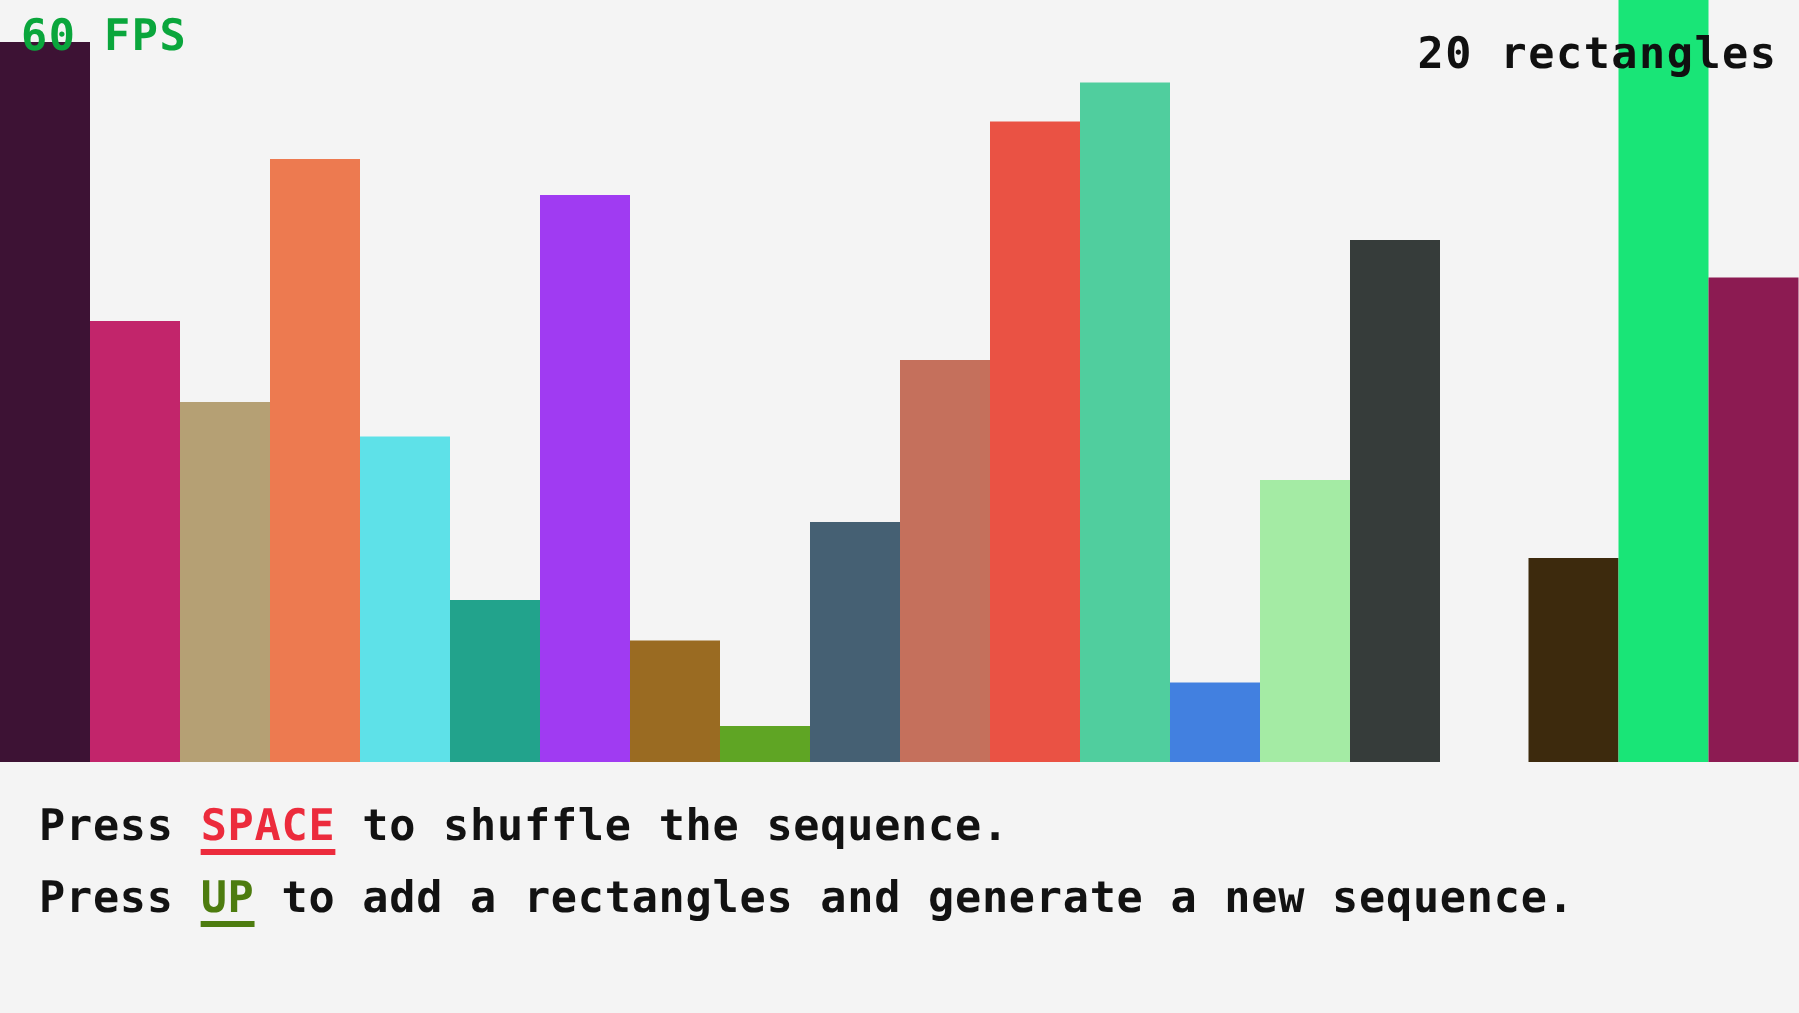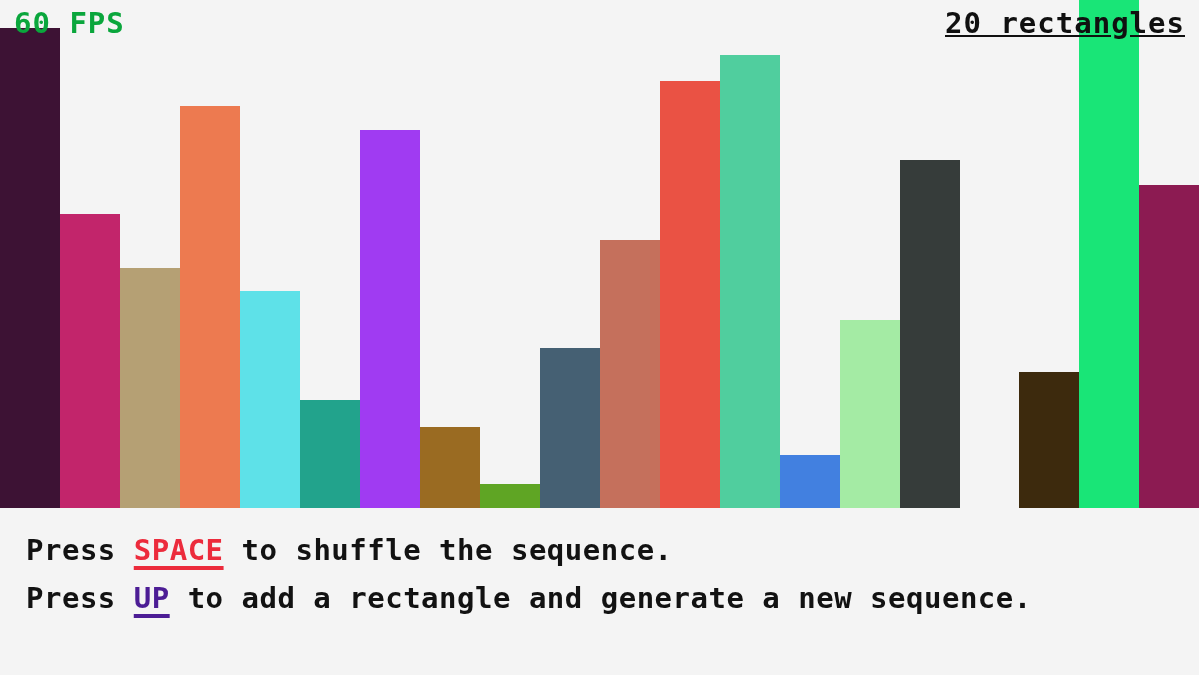--- a/index.html
+++ b/index.html
@@ -43,29 +43,28 @@
     line-height: 30px;
     letter-spacing: 1px;
     color: #0aa63c;
     font-weight: bold;
     white-space: nowrap;
     z-index: 10;
   }
   #rect-count {
     position: absolute;
     right: 14px;
-    top: 8px;
+    top: 20px;
     font-size: 29px;
     line-height: 30px;
     letter-spacing: 1px;
     color: #101010;
     font-weight: bold;
     white-space: nowrap;
     z-index: 10;
-    text-decoration: underline;
   }
 
   
   #instructions {
     position: absolute;
     left: 0;
     top: 512px;
     width: 1199px;
     height: 163px;
     background: #f4f4f4;
@@ -113,16 +112,16 @@
       <div class="bar" style="left: 1079px; width: 60px; height: 508px; background: rgb(25, 229, 119);"></div>
       <div class="bar" style="left: 1139px; width: 60px; height: 323px; background: rgb(140, 27, 82);"></div>
     </div>
 
   <div id="fps-counter" style="color: rgb(10, 166, 60);">60 FPS</div>
 
   <div id="rect-count" style="color: rgb(16, 16, 16);">20 rectangles</div>
 
   <div id="instructions">
       <div class="hint-line"><span>Press </span><span class="key" style="color: rgb(236, 43, 60);">SPACE</span><span> to shuffle the sequence.</span></div>
-      <div class="hint-line"><span>Press </span><span class="key" style="color: #4c1d95;">UP</span><span> to add a rectangle and generate a new sequence.</span></div>
+      <div class="hint-line"><span>Press </span><span class="key" style="color: #4d7c0f;">UP</span><span> to add a rectangles and generate a new sequence.</span></div>
     </div>
 
 </div>
 
 </body></html>

